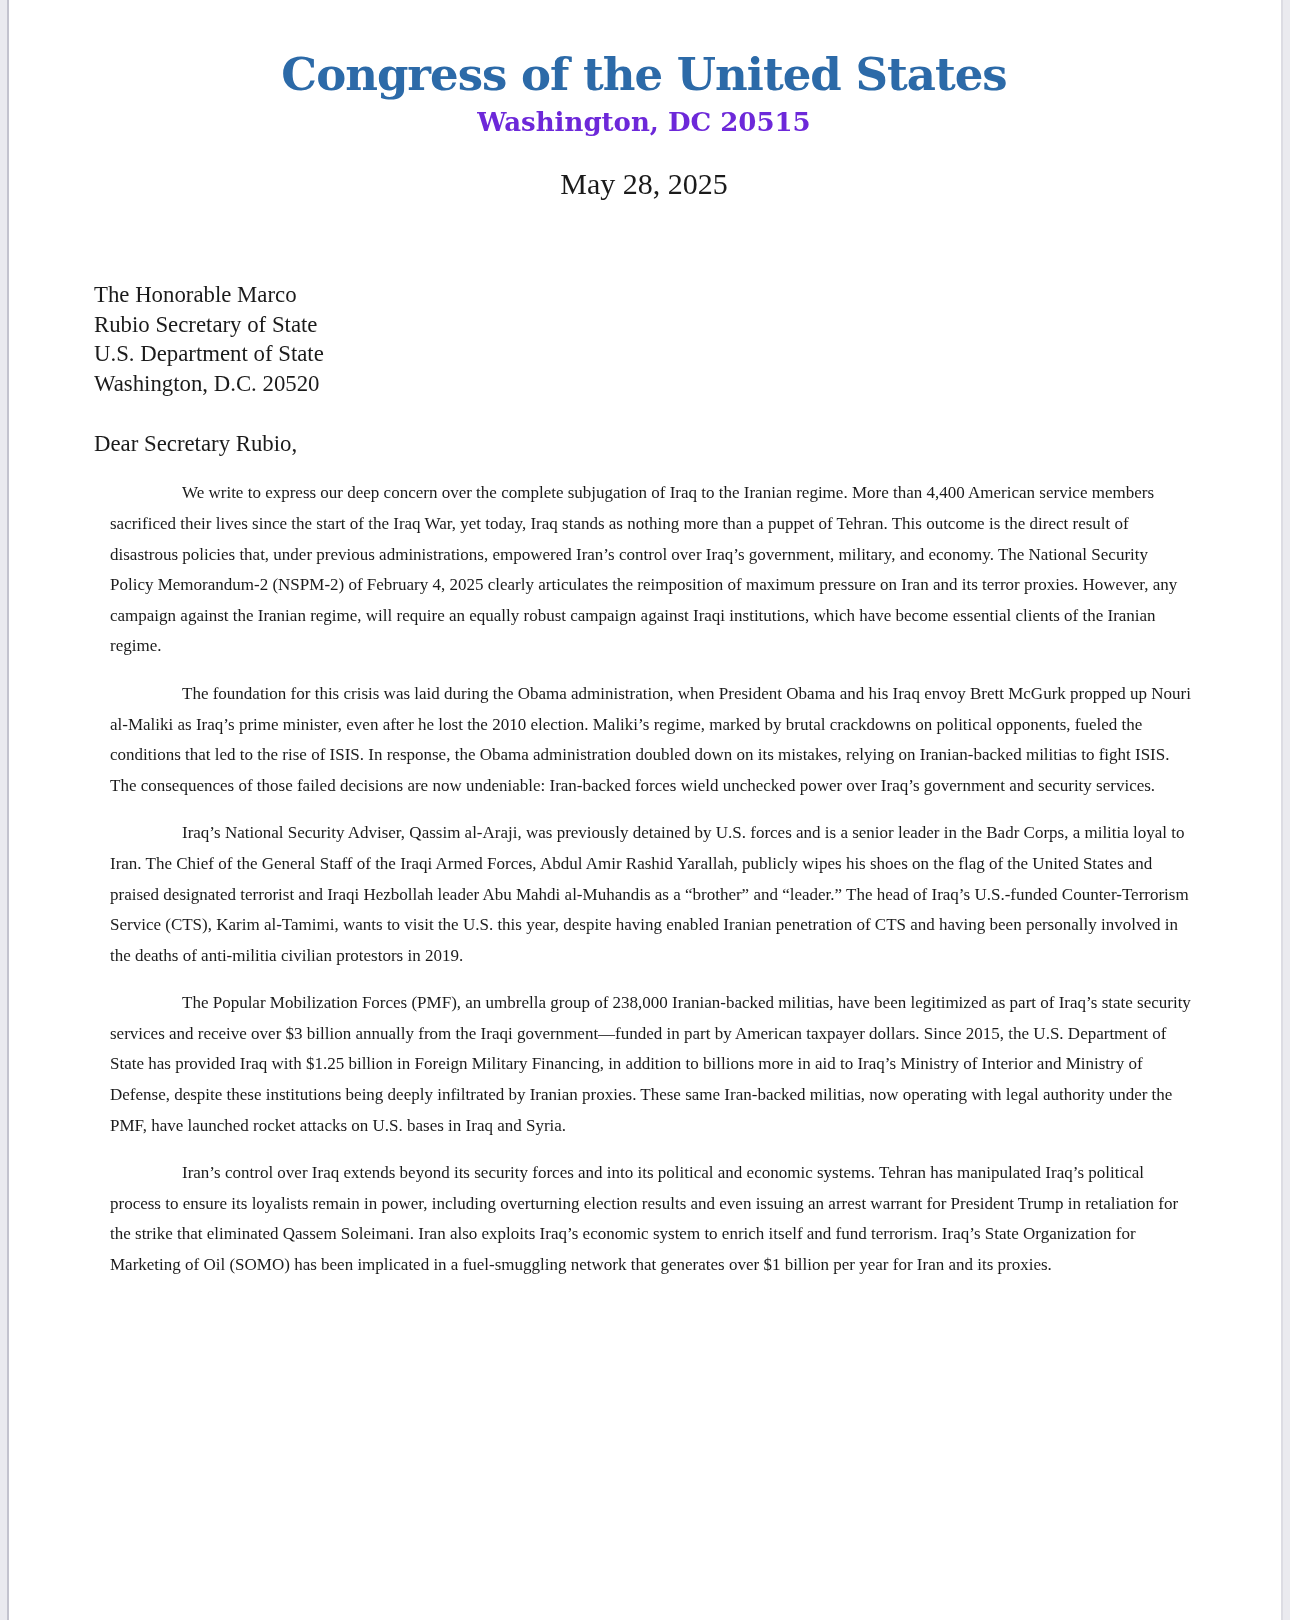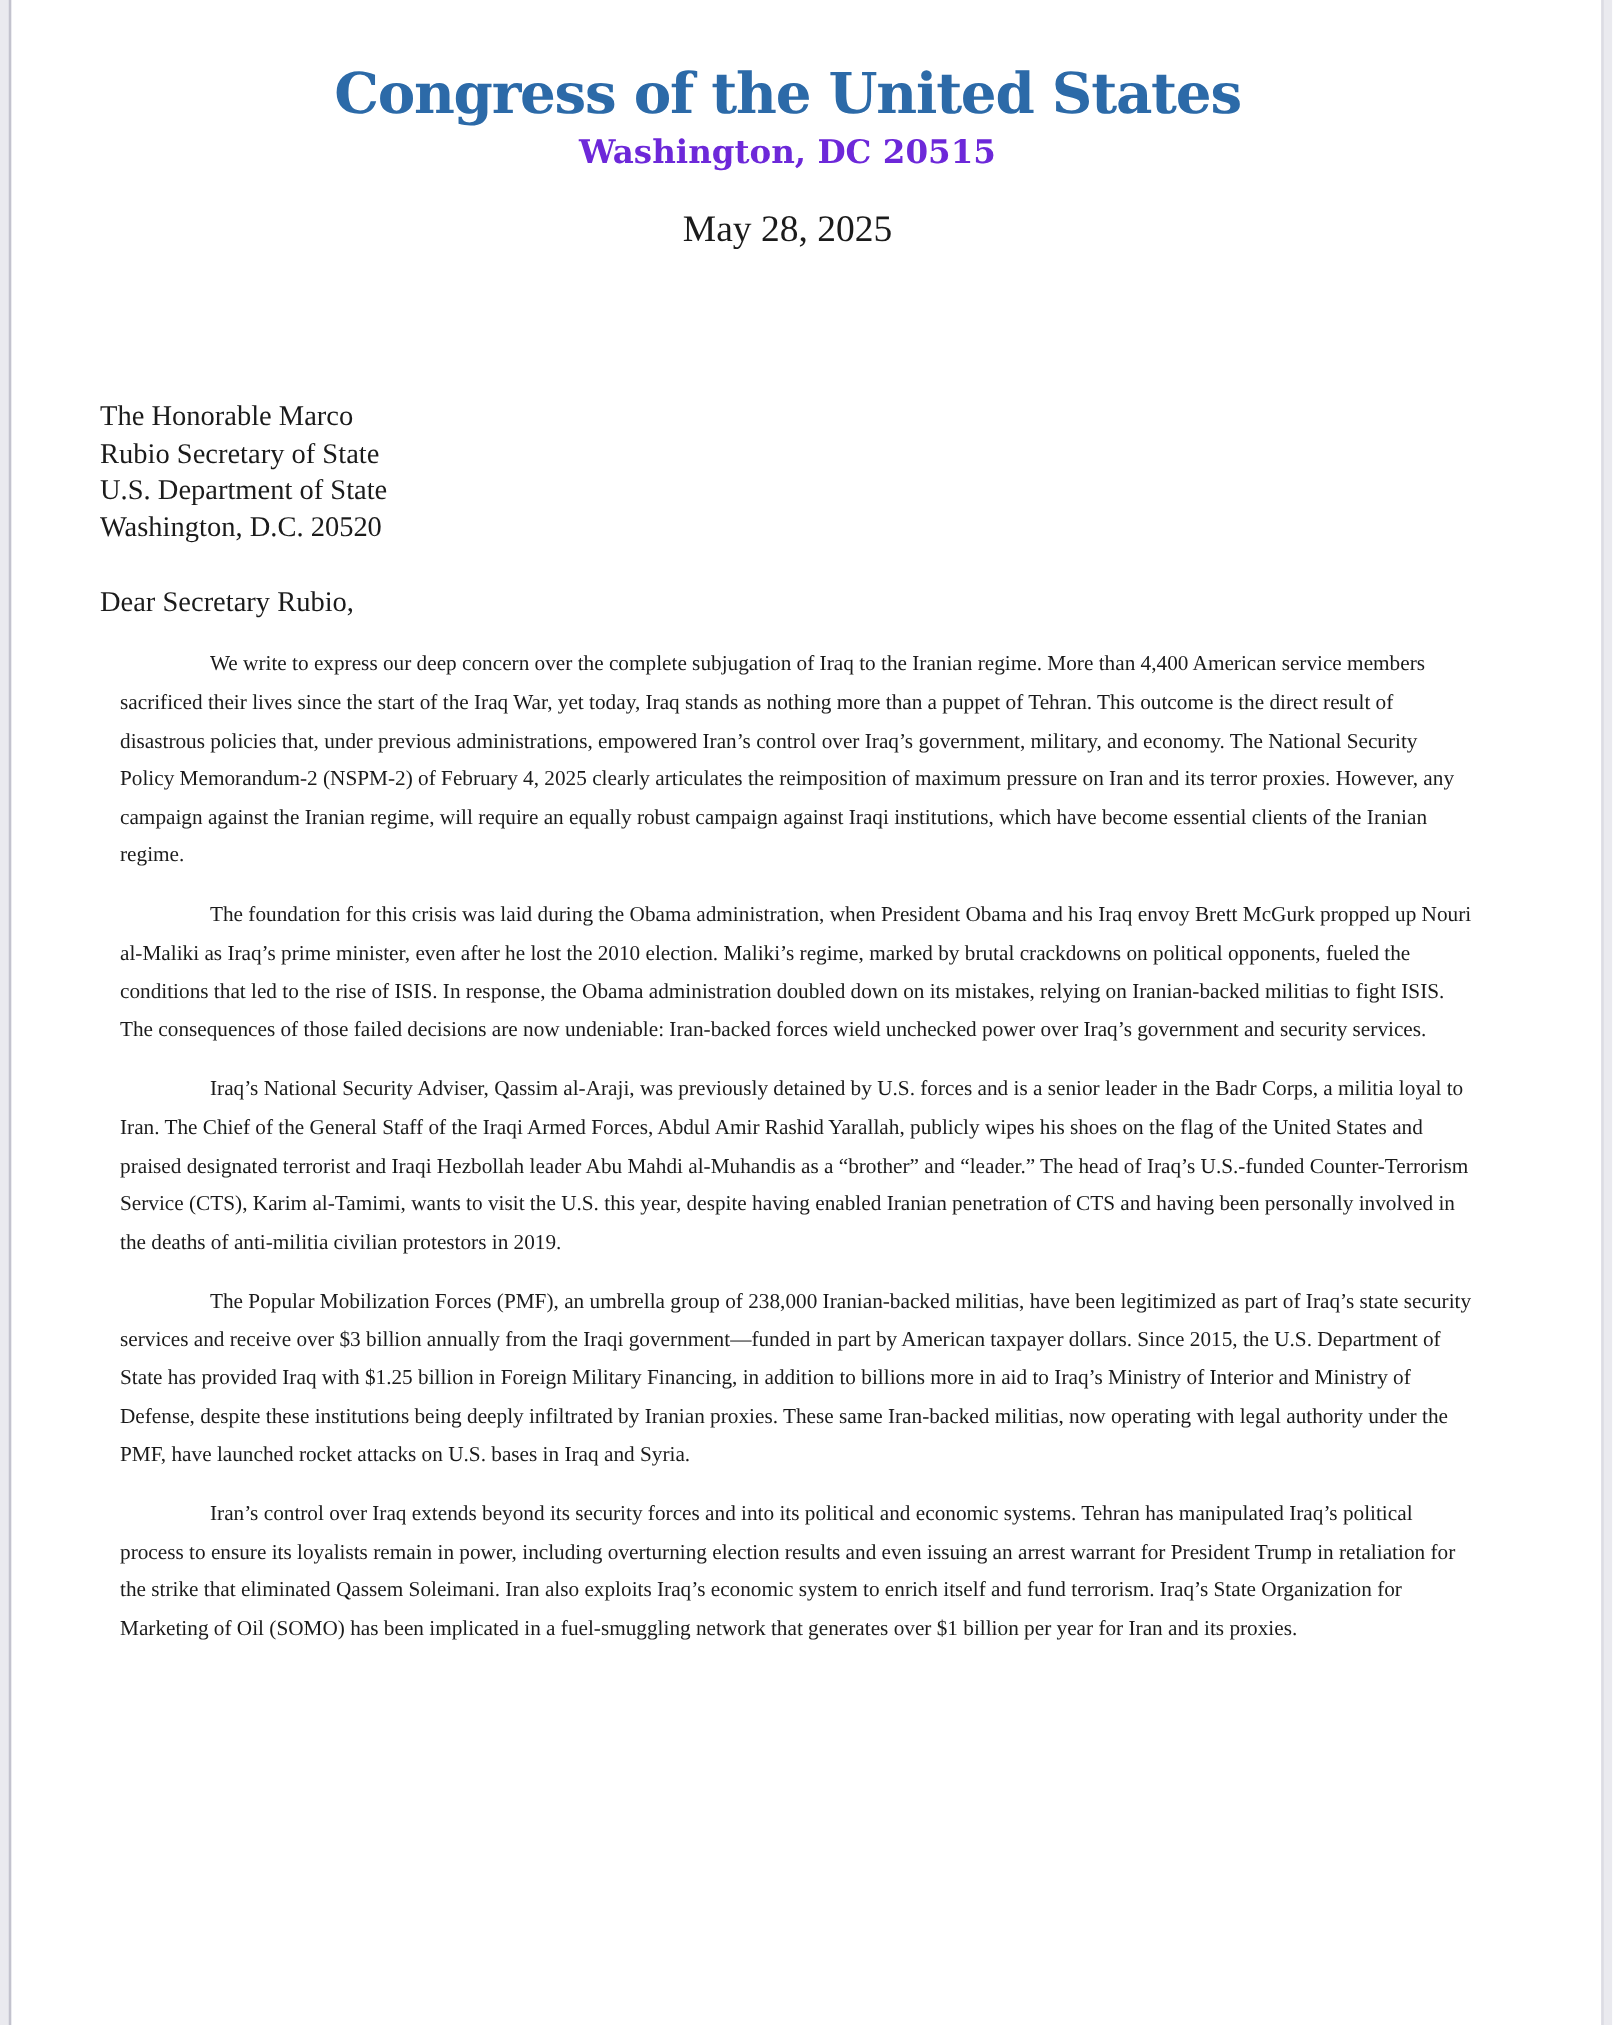--- a/index.html
+++ b/index.html
@@ -28,21 +28,21 @@
     border-right: 2px solid #c3c3ce;
   }
   .edge-strip.right {
     right: 0;
     width: 7px;
     background: #eaeaef;
     border-left: 2px solid #dcdce3;
   }
   .content {
     position: absolute;
-    left: 80px;
+    left: 94px;
     top: 0;
     width: 1100px;
   }
   .letterhead {
     text-align: center;
     padding-top: 48px;
   }
   .letterhead-org {
     font-family: "DejaVu Serif", serif;
     font-weight: 700;
@@ -57,21 +57,21 @@
     line-height: 32px;
     margin-top: 4px;
   }
   .date-line {
     text-align: center;
     font-size: 30px;
     line-height: 28px;
     margin-top: 32px;
   }
   .recipient {
-    margin-top: 120px;
+    margin-top: 82px;
     font-size: 22.8px;
     line-height: 29.6px;
   }
   .recipient-line {
     white-space: nowrap;
   }
   .salutation {
     margin-top: 31px;
     font-size: 22.8px;
     line-height: 30px;

